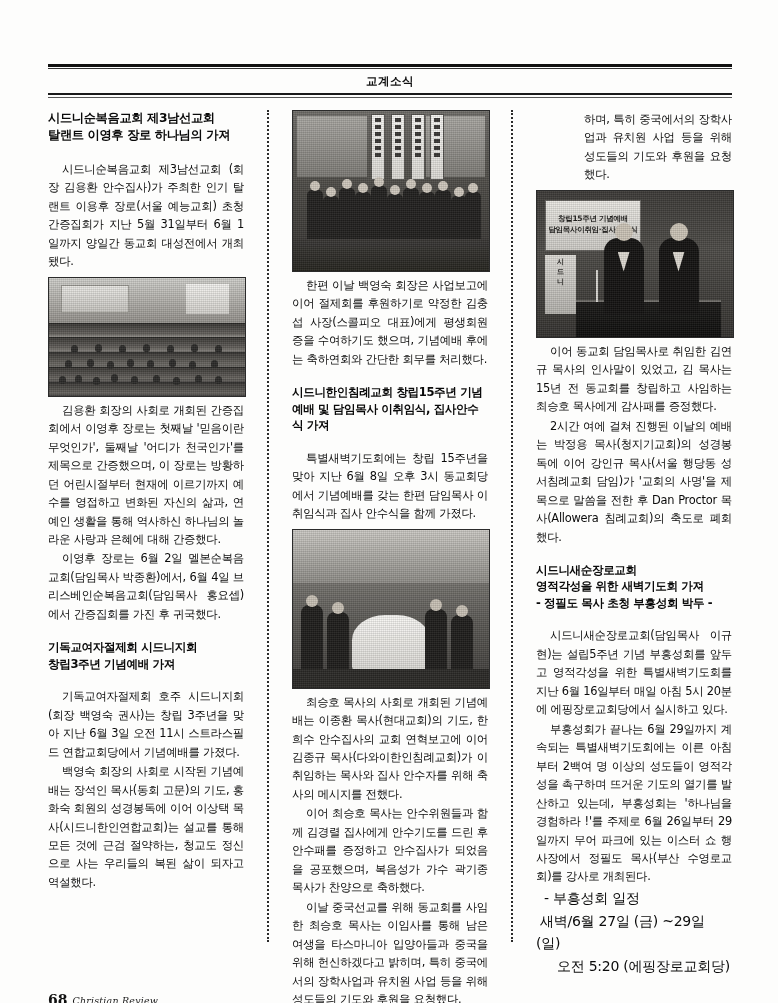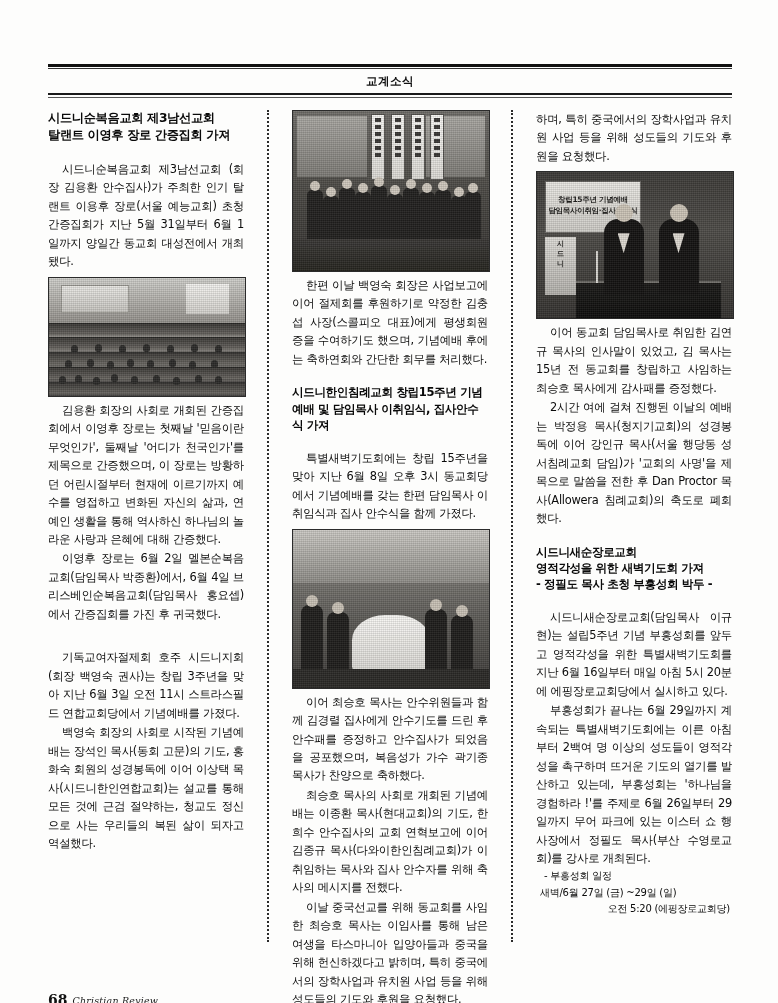--- a/index.html
+++ b/index.html
@@ -103,28 +103,28 @@
   p.body {
     font-size: 11.4px;
     line-height: 1.62;
     margin: 0 0 1px 0;
     text-align: justify;
     text-justify: inter-character;
     text-indent: 14px;
     letter-spacing: -0.25px;
     word-break: break-all;
   }
-  p.body.noindent { text-indent: 0; }
+  p.body.noindent { text-indent: 0; margin-left: 48px; }
   p.body.cont { text-indent: 14px; }
   .spacer-sm { height: 9px; }
   .spacer-md { height: 15px; }
 
   
   .sched {
-    font-size: 10px;
+    font-size: 14px;
     line-height: 1.62;
     letter-spacing: -0.25px;
     margin: 0;
   }
   .sched.i1 { text-indent: 8px; }
   .sched.i2 { text-indent: 4px; }
   .sched.i3 { text-align: right; padding-right: 2px; }
 
   
   .photo {
@@ -349,21 +349,21 @@
     <div class="rule-bottom"></div>
     <div class="rule-bottom-thin"></div>
   </div>
 
   <div class="cols">
 
     <div class="col">
 
       <h2 class="headline">
         <span>시드니순복음교회 제3남선교회</span><br>
-        <span>탈랜트 이영후 장로 간증집회 가져</span>
+        <span>탈랜트 이영후 장로 하나님의 가져</span>
       </h2>
 
       <div class="spacer-sm"></div>
 
       <p class="body">시드니순복음교회 제3남선교회 (회장 김용환 안수집사)가 주최한 인기 탈랜트 이용후 장로(서울 예능교회) 초청 간증집회가 지난 5월 31일부터 6월 1일까지 양일간 동교회 대성전에서 개최됐다.</p>
 
       <div class="photo p1">
         <div class="ph1-bg"></div>
         <div class="ph1-stage"></div>
         <div class="ph1-win"></div>
@@ -401,20 +401,24 @@
           <div class="ph1-head" style="left:166px;bottom:43px"></div>
         </div>
         <div class="grain"></div>
       </div>
 
       <p class="body">김용환 회장의 사회로 개회된 간증집회에서 이영후 장로는 첫째날 '믿음이란 무엇인가', 둘째날 '어디가 천국인가'를 제목으로 간증했으며, 이 장로는 방황하던 어린시절부터 현재에 이르기까지 예수를 영접하고 변화된 자신의 삶과, 연예인 생활을 통해 역사하신 하나님의 놀라운 사랑과 은혜에 대해 간증했다.</p>
       <p class="body cont">이영후 장로는 6월 2일 멜본순복음교회(담임목사 박종환)에서, 6월 4일 브리스베인순복음교회(담임목사 홍요셉)에서 간증집회를 가진 후 귀국했다.</p>
 
       <div class="spacer-md"></div>
 
+      <h2 class="headline sub">
+        <span>기독교여자절제회 시드니지회</span><br>
+        <span>창립3주년 기념예배 가져</span>
+      </h2>
 
       <div class="spacer-sm"></div>
 
       <p class="body">기독교여자절제회 호주 시드니지회 (회장 백영숙 권사)는 창립 3주년을 맞아 지난 6월 3일 오전 11시 스트라스필드 연합교회당에서 기념예배를 가졌다.</p>
       <p class="body cont">백영숙 회장의 사회로 시작된 기념예배는 장석인 목사(동회 고문)의 기도, 홍화숙 회원의 성경봉독에 이어 이상택 목사(시드니한인연합교회)는 설교를 통해 모든 것에 근검 절약하는, 청교도 정신으로 사는 우리들의 복된 삶이 되자고 역설했다.</p>
     </div>
 
     <div class="gutter"></div>
 
     <div class="col">
@@ -490,22 +494,22 @@
         <div class="ph3-wall"></div>
         <div class="ph3-white"></div>
         <div class="ph3-fig" style="left:8px"></div>
         <div class="ph3-fig" style="left:34px;height:42%"></div>
         <div class="ph3-fig" style="left:132px;height:44%"></div>
         <div class="ph3-fig" style="left:158px;height:40%"></div>
         <div class="ph3-floor"></div>
         <div class="grain"></div>
       </div>
 
+      <p class="body">최승호 목사의 사회로 개회된 기념예배는 이종환 목사(현대교회)의 기도, 한희수 안수집사의 교회 연혁보고에 이어 김종규 목사(다와이한인침례교회)가 이취임하는 목사와 집사 안수자를 위해 축사의 메시지를 전했다.</p>
       <p class="body cont">이어 최승호 목사는 안수위원들과 함께 김경렬 집사에게 안수기도를 드린 후 안수패를 증정하고 안수집사가 되었음을 공포했으며, 복음성가 가수 곽기종 목사가 찬양으로 축하했다.</p>
-      <p class="body">최승호 목사의 사회로 개회된 기념예배는 이종환 목사(현대교회)의 기도, 한희수 안수집사의 교회 연혁보고에 이어 김종규 목사(다와이한인침례교회)가 이취임하는 목사와 집사 안수자를 위해 축사의 메시지를 전했다.</p>
       <p class="body cont">이날 중국선교를 위해 동교회를 사임한 최승호 목사는 이임사를 통해 남은 여생을 타스마니아 입양아들과 중국을 위해 헌신하겠다고 밝히며, 특히 중국에서의 장학사업과 유치원 사업 등을 위해 성도들의 기도와 후원을 요청했다.</p>
     </div>
 
     <div class="gutter"></div>
 
     <div class="col">
 
       <p class="body noindent">
         <span>하며, 특히 중국에서의 장학사업과 유치원 사업 등을 위해 성도들의 기도와 후원을 요청했다.</span>
       </p>

